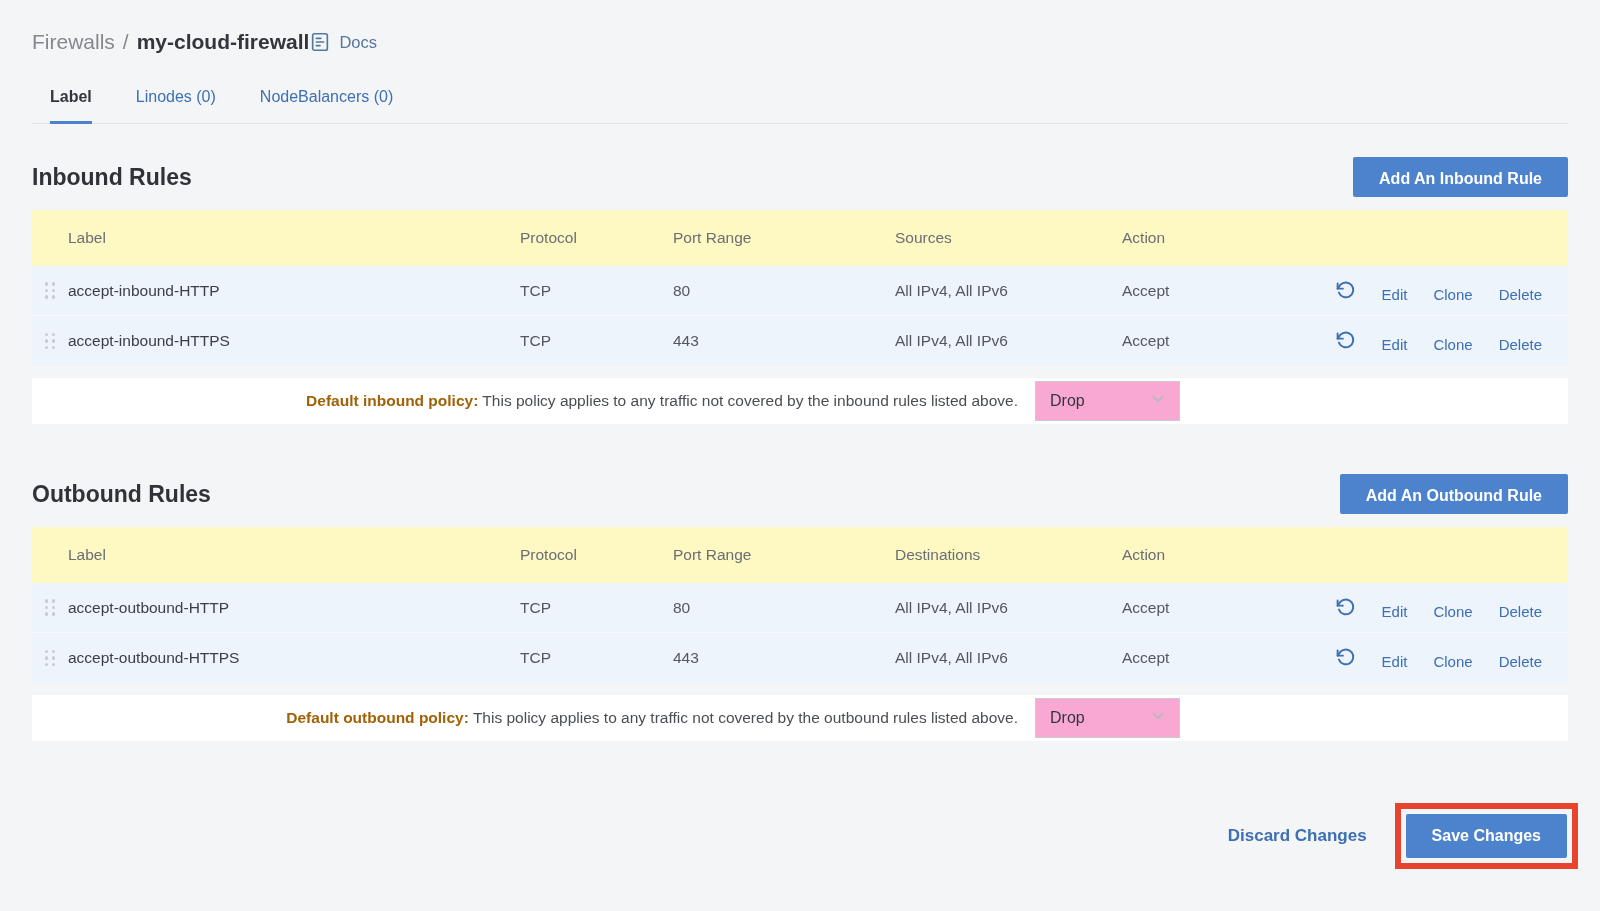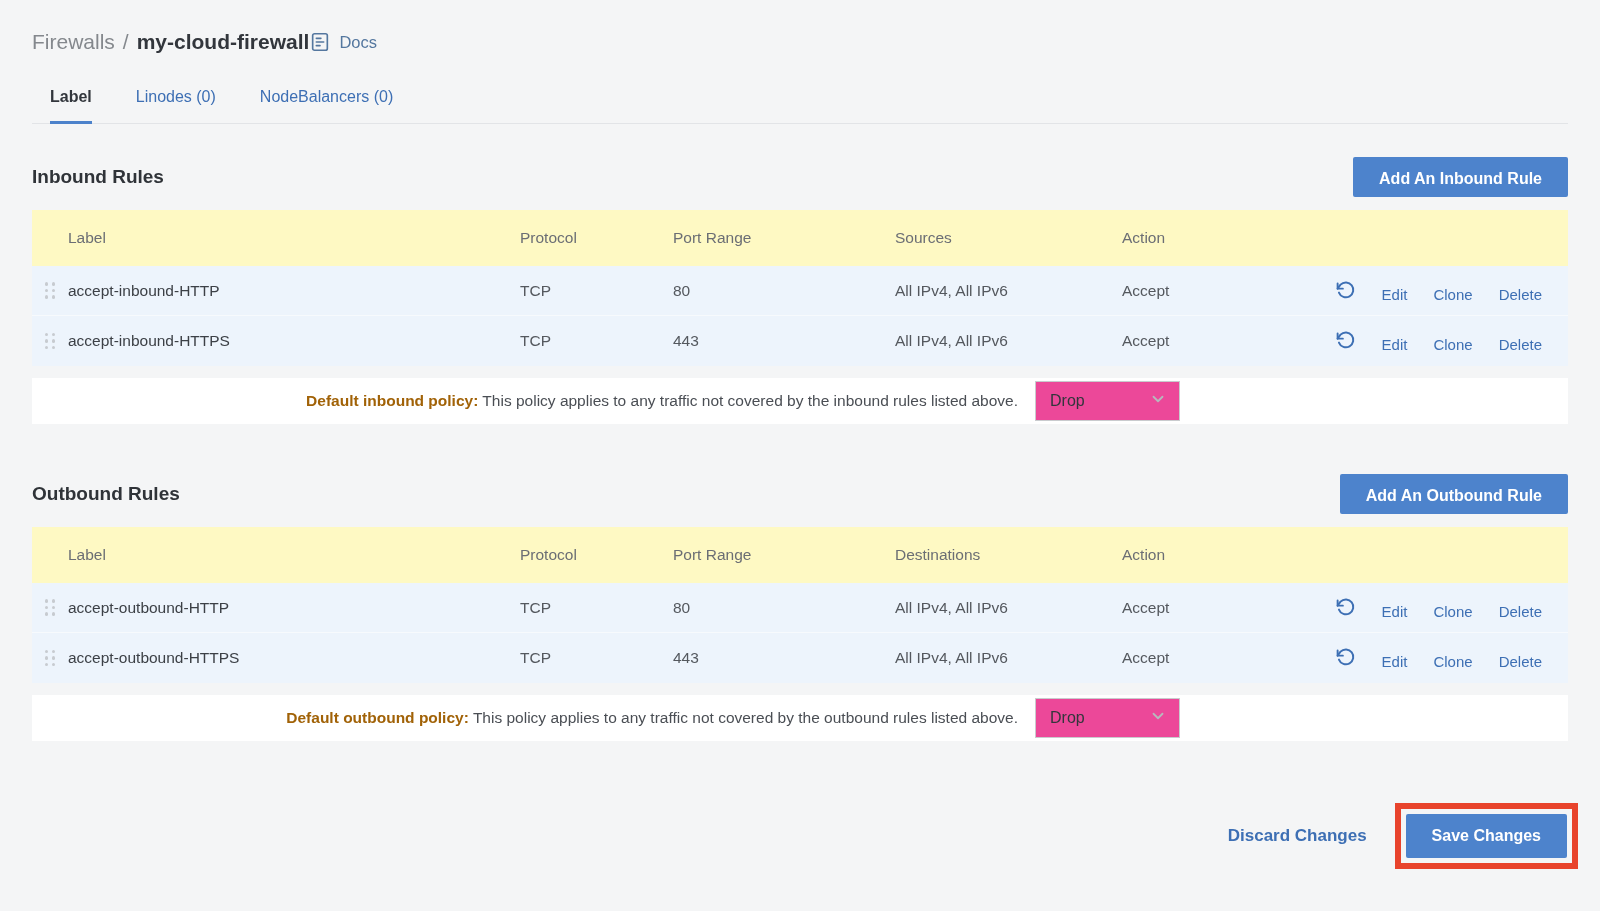--- a/index.html
+++ b/index.html
@@ -22,21 +22,21 @@
   .docs-link svg { display: block; }
 
   
   .tabs-wrap { margin-top: 34px; border-bottom: 1px solid #e2e4e7; }
   .tabs { display: flex; gap: 44px; padding-left: 18px; }
   .tab { font-size: 16px; padding-bottom: 15px; cursor: pointer; color: #3d6fb4; position: relative; }
   .tab.active { color: #32363c; font-weight: bold; border-bottom: 3px solid #4c82cb; margin-bottom: -1px; }
 
   
   .section-head { margin-top: 33px; display: flex; justify-content: space-between; align-items: center; }
-  .section-title { font-size: 19px; font-weight: bold; color: #2f3338; }
+  .section-title { font-size: 23px; font-weight: bold; color: #2f3338; }
   .btn-primary {
     background: #4d83cc; color: #ffffff; font-weight: bold; font-size: 16px;
     border: none; height: 40px; padding: 13px 26px; border-radius: 2px; cursor: pointer;
     font-family: "Liberation Sans", sans-serif;
   }
 
   
   .rule-table { margin-top: 13px; }
   .t-row {
     display: grid;
@@ -55,21 +55,21 @@
   .undo-btn { background: none; border: none; cursor: pointer; display: flex; align-items: center; padding: 0; }
 
   
   .policy-row {
     margin-top: 12px; background: #ffffff; height: 46px;
     display: flex; align-items: center; justify-content: flex-end; gap: 17px;
   }
   .policy-text { font-size: 15.5px; color: #4a4e54; }
   .policy-text b { color: #a16207; }
   .policy-select {
-    width: 145px; height: 40px; background: #ec4899; border: 1px solid #c9cbce;
+    width: 145px; height: 40px; background: #f9a8d4; border: 1px solid #c9cbce;
     display: flex; align-items: center; justify-content: space-between;
     padding: 0 12px 0 14px; margin-right: 388px; cursor: pointer;
     font-size: 16px; color: #32363c;
   }
 
   
   .footer-actions { margin-top: 62px; display: flex; justify-content: flex-end; align-items: center; }
   .discard-link { color: #3d6fb4; font-size: 17px; font-weight: bold; cursor: pointer; margin-right: 28px; text-decoration: none; }
   .save-annotation { border: 6px solid #e8432c; padding: 5px; margin-right: -10px; }
   .btn-save { height: 44px; }

